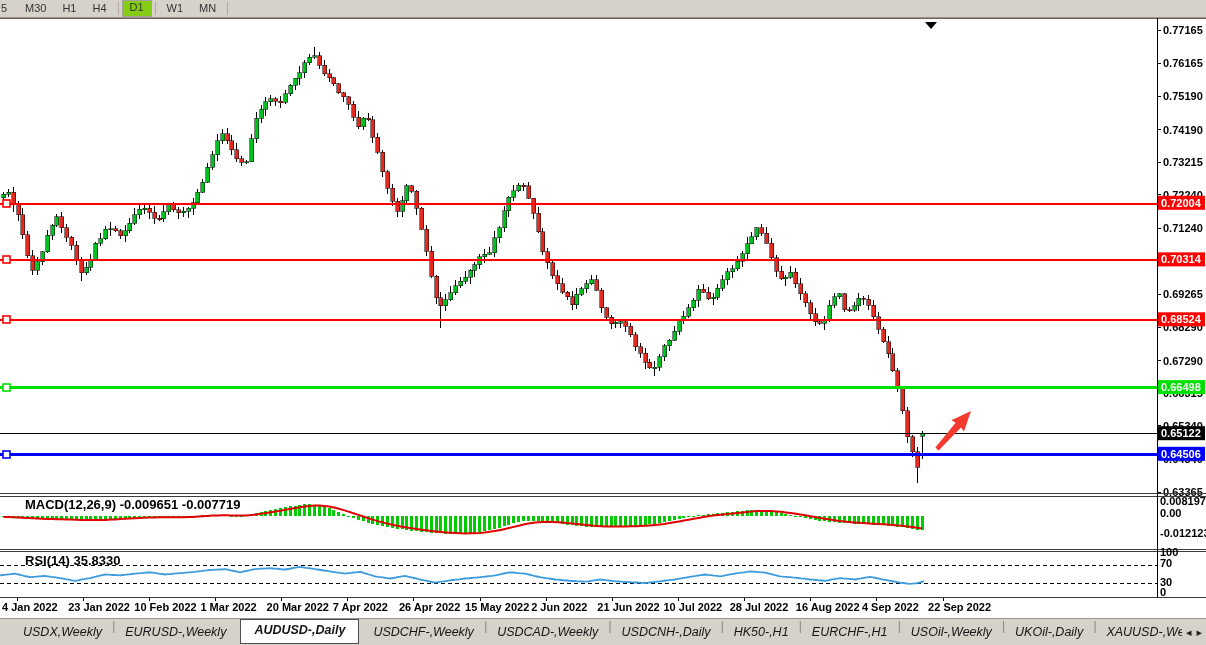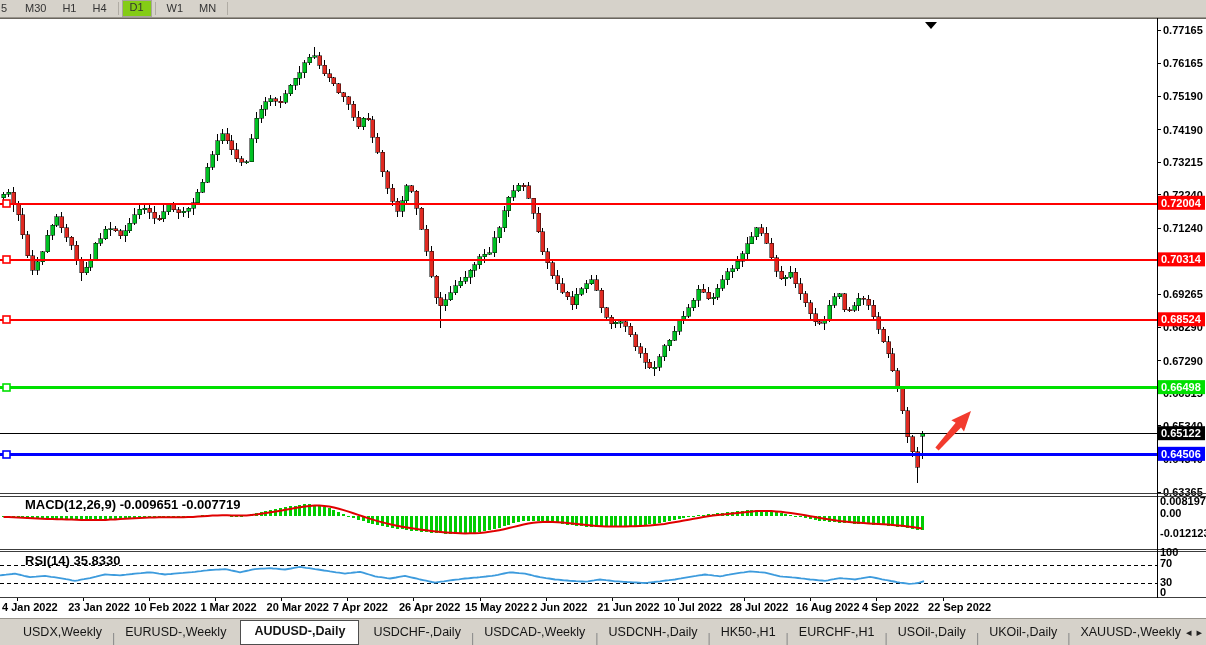--- a/index.html
+++ b/index.html
@@ -761,36 +761,36 @@
 
   <div class="ind-ov" id="macdLabel">
     <span>MACD(12,26,9)</span>&nbsp;<span>-0.009651 -0.007719</span>
   </div>
 
   <div class="ind-ov" id="rsiLabel">
     <span>RSI(14)</span>&nbsp;<span>35.8330</span>
   </div>
 
   <div class="tabbar">
-    <div id="tabs" style="display:flex;align-items:flex-end;overflow:hidden;">
+    <div id="tabs" style="display:flex;align-items:flex-start;overflow:hidden;font-style:italic;">
         <span class="tab">USDX,Weekly</span>
         <span class="sep">|</span>
         <span class="tab">EURUSD-,Weekly</span>
         <span class="tab active">AUDUSD-,Daily</span>
-        <span class="tab">USDCHF-,Daily</span>
+        <span class="tab">USDCHF-,Weekly</span>
         <span class="sep">|</span>
         <span class="tab">USDCAD-,Weekly</span>
         <span class="sep">|</span>
         <span class="tab">USDCNH-,Daily</span>
         <span class="sep">|</span>
         <span class="tab">HK50-,H1</span>
         <span class="sep">|</span>
         <span class="tab">EURCHF-,H1</span>
         <span class="sep">|</span>
-        <span class="tab">USOil-,Daily</span>
+        <span class="tab">USOil-,Weekly</span>
         <span class="sep">|</span>
         <span class="tab">UKOil-,Daily</span>
         <span class="sep">|</span>
         <span class="tab">XAUUSD-,Weekly</span>
         <span class="sep">|</span>
         <span class="tab">UKOil-,Da</span>
       </div>
     <div class="tabscroll">
       <span class="tsbtn" id="tsL">◂</span>
       <span class="tsbtn" id="tsR">▸</span>

